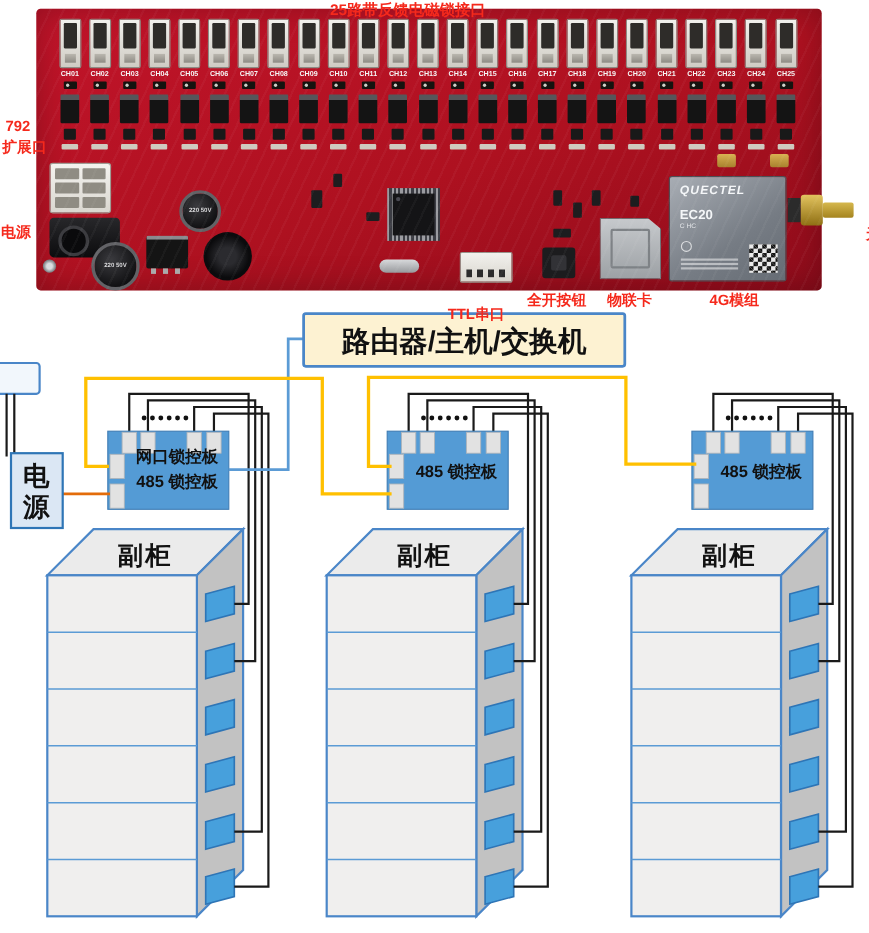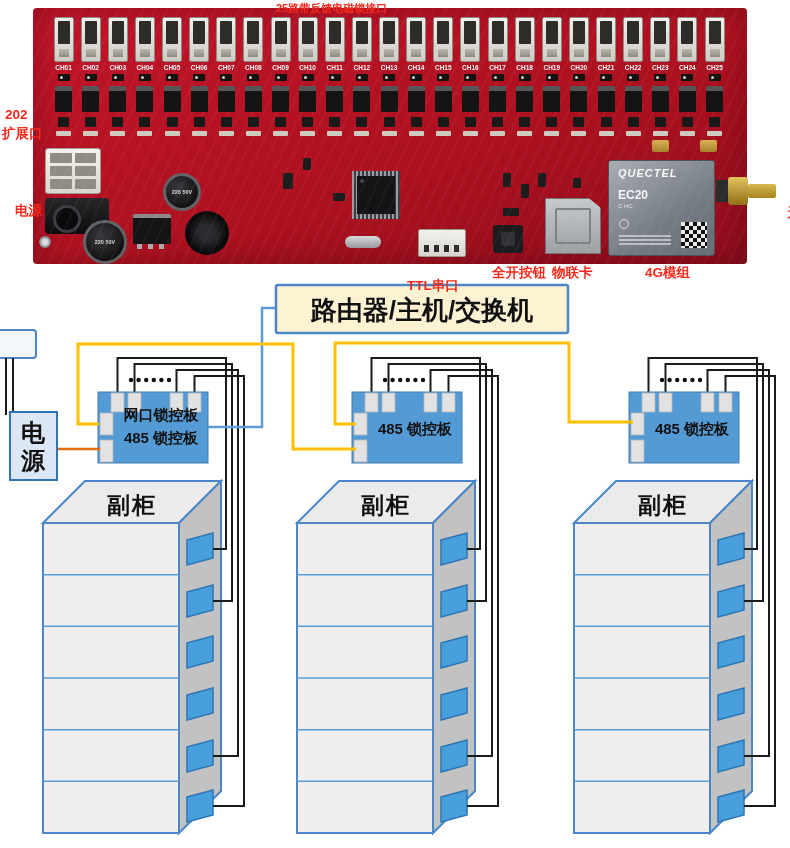--- a/index.html
+++ b/index.html
@@ -350,27 +350,27 @@
       <div class="part sp" style="left:270px;top:150px;width:8px;height:12px"></div>
       <div class="part sp" style="left:470px;top:165px;width:8px;height:14px"></div>
       <div class="part sp" style="left:488px;top:176px;width:8px;height:14px"></div>
       <div class="part sp" style="left:505px;top:165px;width:8px;height:14px"></div>
       <div class="part sp" style="left:540px;top:170px;width:8px;height:10px"></div>
       <div class="part sp" style="left:470px;top:200px;width:16px;height:8px"></div>
       <div class="part sp" style="left:300px;top:185px;width:12px;height:8px"></div>
       <div class="part screw"></div>
     </div>
 
-    <div class="red-label" style="left:276px;top:1px;font-size:11px">25路带反馈电磁锁接口</div>
-    <div class="red-label" style="left:5px;top:107px">202</div>
+    <div class="red-label" style="left:300px;top:1px;font-size:14px">25路带反馈电磁锁接口</div>
+    <div class="red-label" style="left:5px;top:107px">792</div>
     <div class="red-label" style="left:2px;top:125px">扩展口</div>
-    <div class="red-label" style="left:15px;top:202px">电源</div>
+    <div class="red-label" style="left:1px;top:202px">电源</div>
     <div class="red-label" style="left:787px;top:204px">天线</div>
     <div class="red-label" style="left:407px;top:277px">TTL串口</div>
-    <div class="red-label" style="left:492px;top:264px">全开按钮</div>
+    <div class="red-label" style="left:479px;top:264px">全开按钮</div>
     <div class="red-label" style="left:552px;top:264px">物联卡</div>
     <div class="red-label" style="left:645px;top:264px">4G模组</div>
   </div>
 
   <svg class="diagram" width="790" height="565" viewBox="0 0 790 565">
     <defs>
       <g id="lockunit">
 
         <polygon class="cab-top" points="43,240 179,240 221,198 85,198"></polygon>
         <polygon class="cab-side" points="179,240 221,198 221,508 179,550"></polygon>

